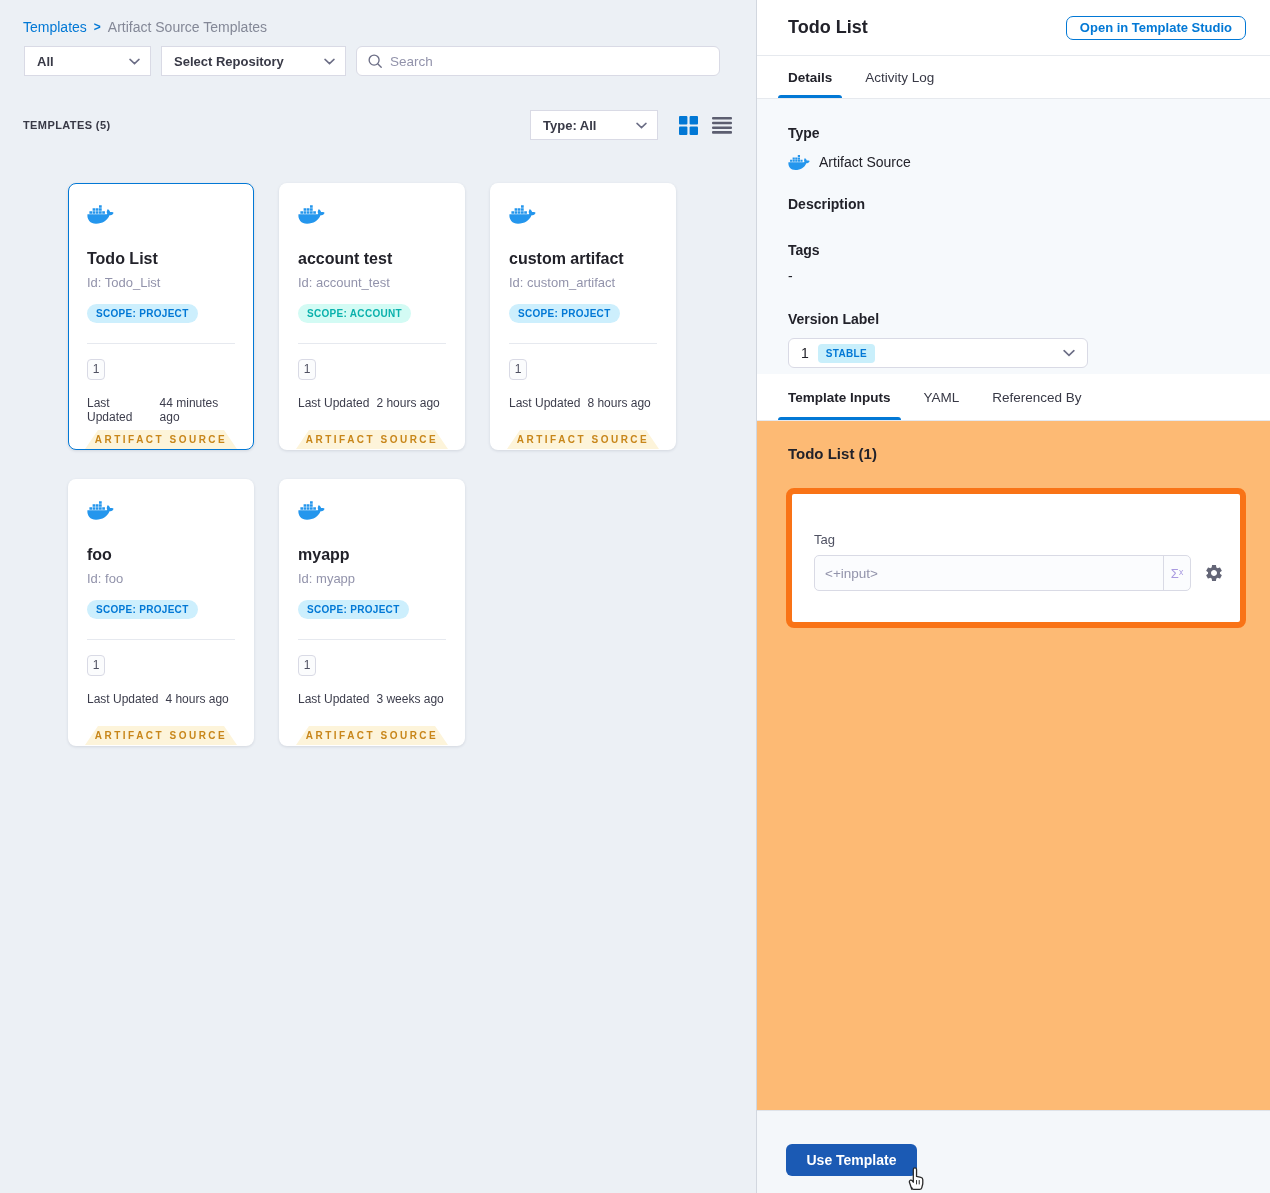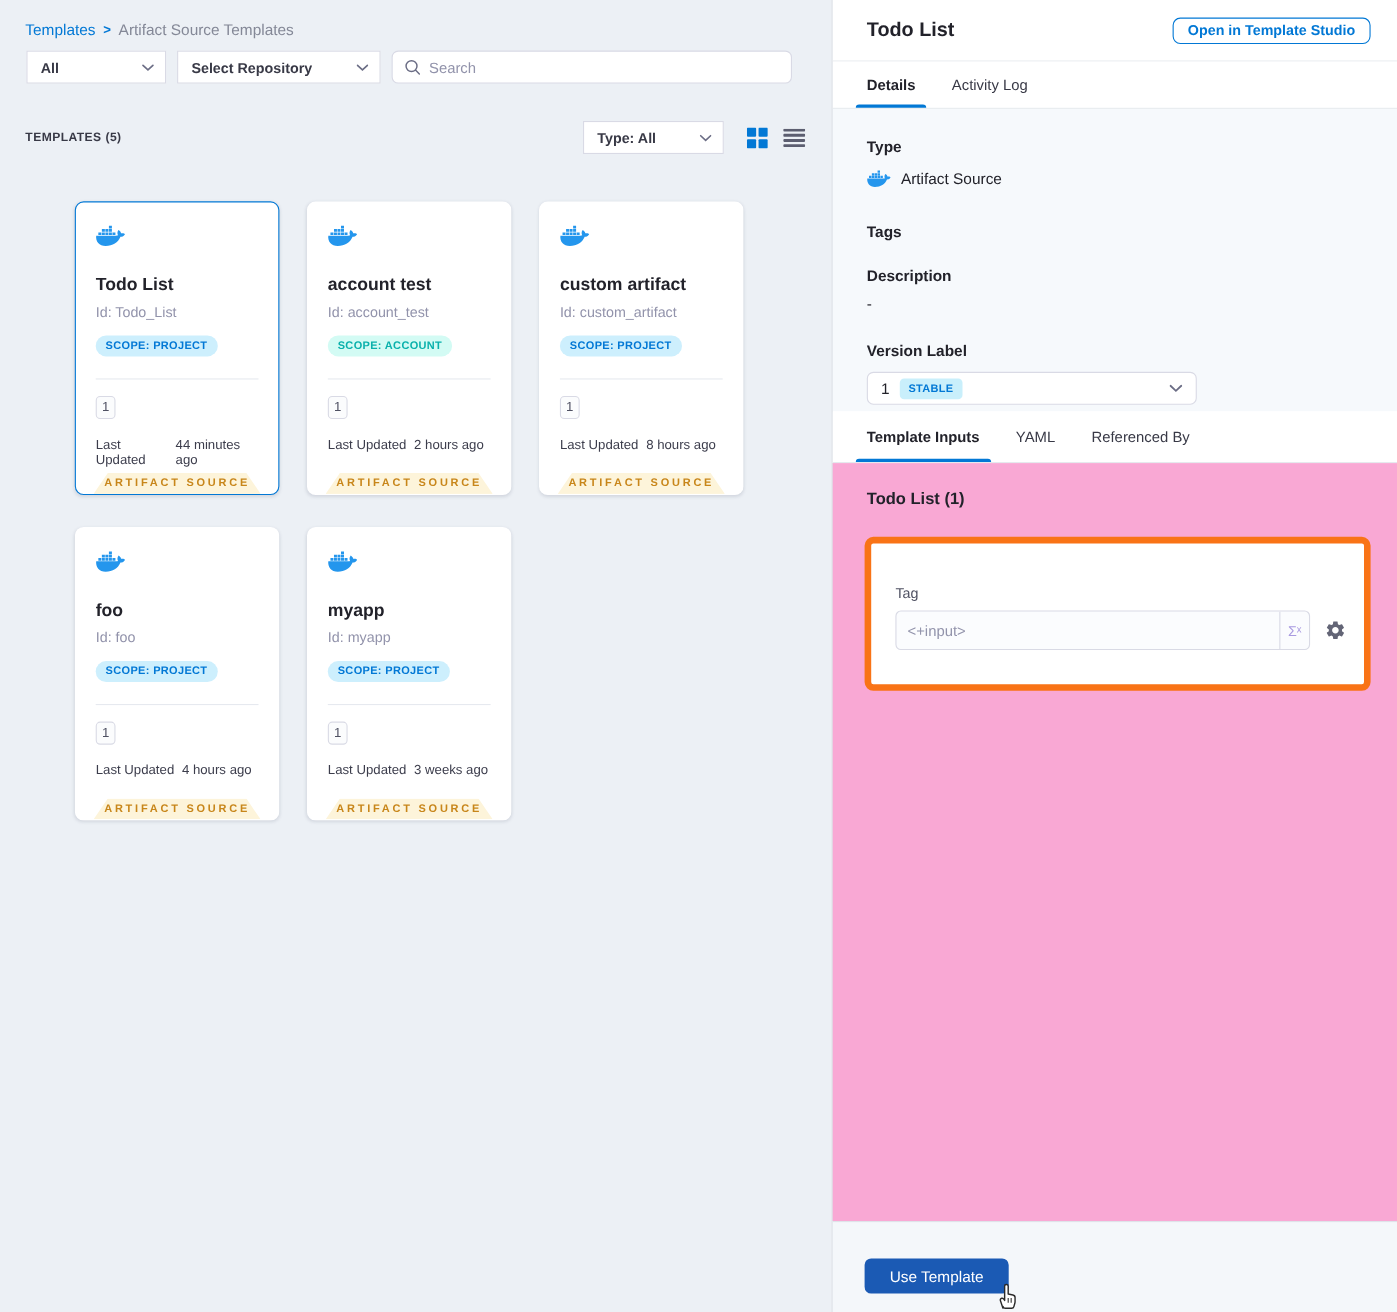--- a/index.html
+++ b/index.html
@@ -106,21 +106,21 @@
     margin-top:11px; width:300px; height:30px; background:#fff; border:1px solid #d9dae5; border-radius:6px;
     display:flex; align-items:center; padding:0 12px; cursor:pointer;
   }
   .version-num { font-size:14px; color:#22222a; margin-right:9px; }
   .stable-badge {
     background:#c9effb; color:#0278d5; font-size:10px; font-weight:700; letter-spacing:.3px;
     border-radius:4px; padding:4px 8px; flex:1; max-width:fit-content;
   }
   .version-select .chev { margin-left:auto; }
 
-  .inputs-section { flex:1; background:#f9a8d4; padding:24px 24px 0 29px; }
+  .inputs-section { flex:1; background:#fdba74; padding:24px 24px 0 29px; }
   .inputs-heading { font-size:15px; font-weight:700; color:#22222a; padding-left:2px; }
   .inputs-card {
     margin-top:26px; background:#fff; border:6px solid #f97316; border-radius:8px;
     height:140px; padding:38px 10px 0 22px;
   }
   .tag-label { font-size:13px; color:#4f5162; }
   .tag-row { display:flex; align-items:center; margin-top:8px; }
   .tag-input-wrap {
     flex:1; height:36px; border:1px solid #d9dae5; border-radius:5px; background:#fbfcfe;
     display:flex; overflow:hidden;
@@ -135,21 +135,21 @@
     color:#a99ae0; font-size:13px; font-family:inherit; cursor:pointer;
   }
   .gear-btn { margin-left:13px; margin-right:6px; }
 
   .panel-footer {
     height:83px; min-height:83px; border-top:1px solid #dfe3e9; background:#f4f7fa;
     padding:33px 0 0 29px;
   }
   .use-template-btn {
     width:131px; height:32px; background:#1b5ab4; color:#fff; border:none; border-radius:6px;
-    font-size:14px; font-weight:400; font-family:inherit; cursor:pointer;
+    font-size:14px; font-weight:700; font-family:inherit; cursor:pointer;
   }
 
   .cursor { position:absolute; left:903px; top:1165px; width:26px; height:28px; z-index:20; pointer-events:none; }
 </style>
 </head>
 <body>
 
 <div class="left-panel">
 
   <div class="breadcrumb">
@@ -308,22 +308,22 @@
   </div>
 
   <div class="details-section">
     <div class="d-label">Type</div>
     <div class="type-row">
       <svg width="22" height="17" viewBox="0 0 640 512">
           <path fill="#2496ed" d="M349.9 236.3h-66.1v-59.4h66.1v59.4zm0-204.3h-66.1v60.7h66.1V32zm78.2 144.8H362v59.4h66.1v-59.4zm-156.3-72.1h-66.1v60.1h66.1v-60.1zm78.1 0h-66.1v60.1h66.1v-60.1zm276.8 100c-14.4-9.7-47.6-13.2-73.1-8.4-3.3-24-16.7-44.9-41.1-63.7l-14-9.3-9.3 14c-18.4 27.8-23.4 73.6-3.7 103.8-8.7 4.7-25.8 11.1-48.4 10.7H2.4c-8.7 50.8 5.8 116.8 44 162.1 37.1 43.9 92.7 66.2 165.4 66.2 157.4 0 273.9-72.5 328.4-204.2 21.4.4 67.6.1 91.3-45.2 1.5-2.5 6.6-13.2 8.5-17.1l-13.3-8.9zm-511.1-27.9h-66v59.4h66.1v-59.4zm78.1 0h-66.1v59.4h66.1v-59.4zm78.1 0h-66.1v59.4h66.1v-59.4zm-78.1-72.1h-66.1v60.1h66.1v-60.1z"></path>
         </svg>
       <span>Artifact Source</span>
     </div>
+    <div class="d-label mt-desc">Description</div>
     <div class="d-label mt-tags">Tags</div>
-    <div class="d-label mt-desc">Description</div>
     <div class="tags-value">-</div>
     <div class="d-label mt-version">Version Label</div>
     <div class="version-select">
       <span class="version-num">1</span>
       <span class="stable-badge">STABLE</span>
       <svg class="chev" width="12" height="8" viewBox="0 0 11 7">
           <path d="M1 1.4 5.5 5.6 10 1.4" fill="none" stroke="#6b6d85" stroke-width="1.5" stroke-linecap="round"></path>
         </svg>
     </div>
   </div>

